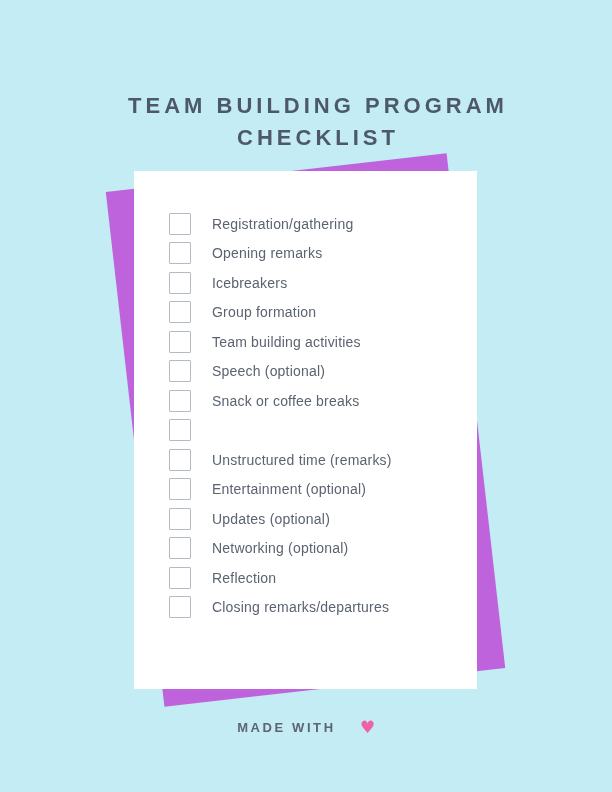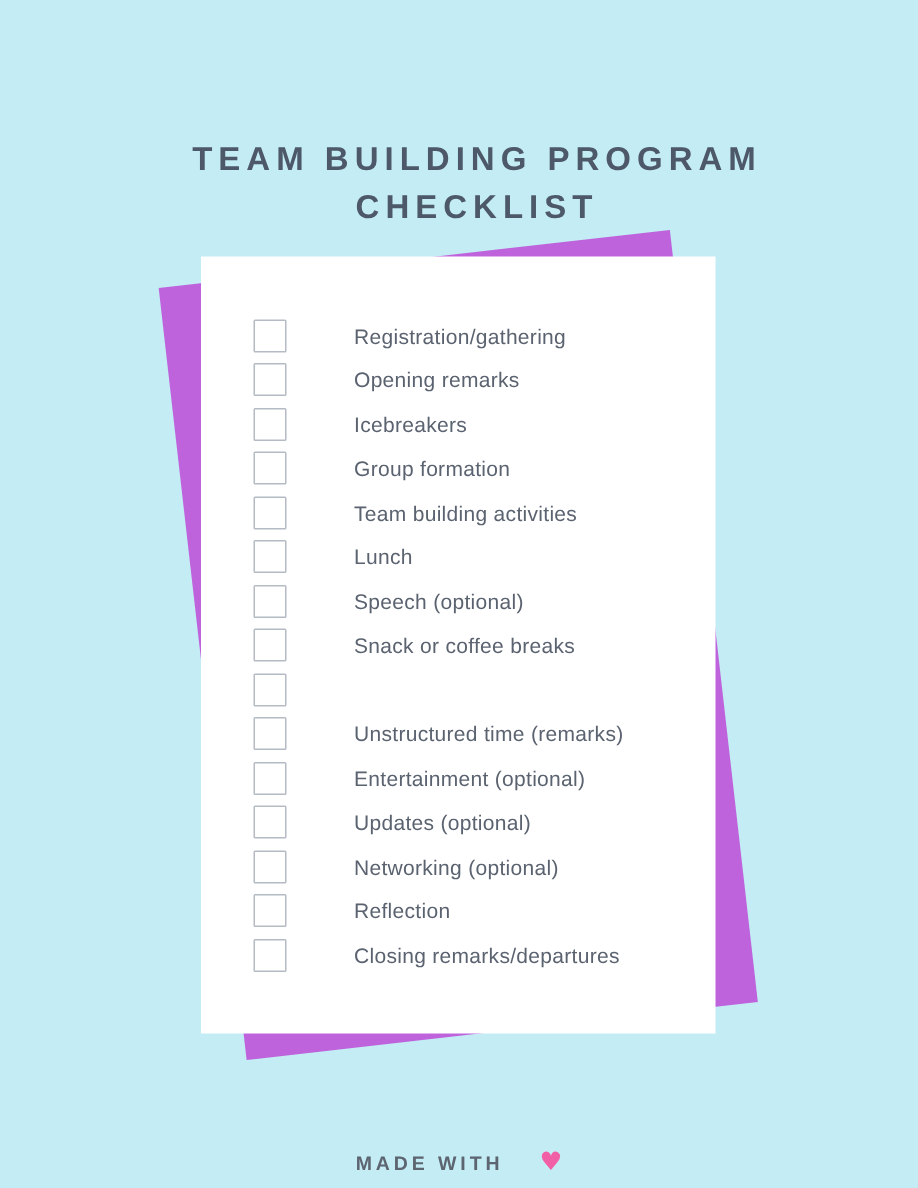--- a/index.html
+++ b/index.html
@@ -52,21 +52,20 @@
   .rows {
     position: absolute;
     left: 35px;
     top: 38px;
     right: 10px;
   }
   .row {
     height: 29.5px;
     display: flex;
     align-items: center;
-    gap: 24px;
   }
   .checkbox {
     width: 20px;
     height: 20px;
     border: 1px solid var(--checkbox-border, #b4bbc5);
     border-radius: 1px;
     background: #ffffff;
     margin-right: 21px;
     flex: 0 0 auto;
     cursor: pointer;
@@ -85,21 +84,20 @@
     width: 612px;
     display: flex;
     justify-content: center;
     align-items: center;
     gap: 24px;
     font-size: 13px;
     font-weight: bold;
     letter-spacing: 2.6px;
     color: var(--footer-text, #5d6571);
     line-height: 18px;
-    margin-top: 48px;
   }
   .heart {
     font-family: "DejaVu Sans", sans-serif;
     font-size: 17px;
     line-height: 17px;
     letter-spacing: 0;
     color: var(--heart-pink, #f160a6);
     position: relative;
     top: -1px;
   }
@@ -136,24 +134,20 @@
   <div class="row">
     <span class="checkbox"></span>
     <span class="label">Group formation</span>
   </div>
 
   <div class="row">
     <span class="checkbox"></span>
     <span class="label">Team building activities</span>
   </div>
 
-  <div class="row">
-    <span class="checkbox"></span>
-    <span class="label">Lunch</span>
-  </div>
 
   <div class="row">
     <span class="checkbox"></span>
     <span class="label">Speech (optional)</span>
   </div>
 
   <div class="row">
     <span class="checkbox"></span>
     <span class="label">Snack or coffee breaks</span>
   </div>

